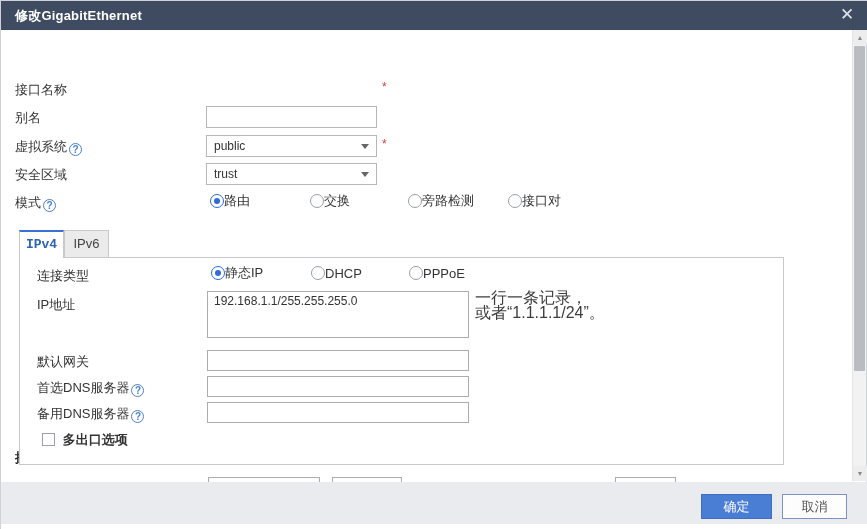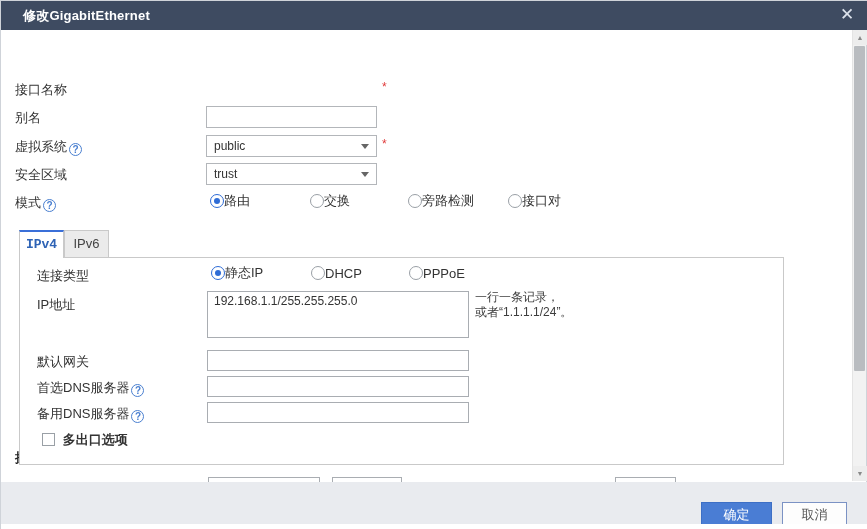--- a/index.html
+++ b/index.html
@@ -3,21 +3,21 @@
 <meta charset="utf-8">
 <style>
   * { margin:0; padding:0; box-sizing:border-box; }
   html,body { width:867px; height:529px; overflow:hidden; }
   body { font-family:"Liberation Sans","DejaVu Sans",sans-serif; font-size:13px; color:#333; background:#fff; }
 
   .dialog { position:relative; width:867px; height:529px; background:#fff; border:1px solid #cfd3d9; }
 
   
   .hdr { position:absolute; left:0; top:0; width:867px; height:29px; background:#3e4b61; display:flex; align-items:center; }
-  .hdr-title { color:#fff; font-weight:bold; font-size:13px; padding-left:14px; letter-spacing:.2px;margin-left:8px; }
+  .hdr-title { color:#fff; font-weight:bold; font-size:13px; padding-left:14px; letter-spacing:.2px; }
   .hdr-close { position:absolute; right:11px; top:4px; width:20px; height:20px; color:#dde3ec; font-size:17px; line-height:20px; text-align:center; cursor:pointer; }
 
   
   .sb { position:absolute; right:0; top:29px; width:14px; height:451px; background:#f2f2f2; border-left:1px solid #e4e4e4; }
   .sb-btn { position:absolute; left:0; width:14px; height:15px; background:#ededed; color:#8a8a8a; font-size:7px; text-align:center; line-height:15px; }
   .sb-up { top:0; }
   .sb-down { bottom:0; }
   .sb-thumb { position:absolute; left:1px; top:16px; width:11px; height:325px; background:#b9bcc0; border-radius:1px; }
 
   
@@ -41,29 +41,29 @@
 
   
   .tab { position:absolute; top:200px; height:28px; line-height:26px; text-align:center; font-size:13px; cursor:pointer; }
   .tab-active { left:18px; width:45px; background:#fff; border:1px solid #c9c9c9; border-bottom:none; border-top:2px solid #3a6fd8; color:#2e63b5; font-weight:bold; z-index:2;font-family:Liberation Mono, monospace; }
   .tab-inactive { left:63px; width:45px; background:#ebebeb; border:1px solid #c9c9c9; border-bottom:none; color:#444; }
 
   .panel { position:absolute; left:18px; top:227px; width:765px; height:208px; border:1px solid #c9c9c9; background:#fff; z-index:1; }
   .p-label { position:absolute; left:17px; font-size:13px; color:#333; white-space:nowrap; }
   .p-input { position:absolute; left:187px; width:262px; height:21px; border:1px solid #a9adb2; background:#fff; font-family:inherit; font-size:12px; color:#333; padding:0 6px; }
   .p-textarea { position:absolute; left:187px; top:33px; width:262px; height:47px; border:1px solid #a9adb2; background:#fff; font-family:inherit; font-size:12px; color:#333; padding:2px 6px; resize:none; overflow:hidden; }
-  .hint { position:absolute; left:455px; top:32px; font-size:12px; color:#3d3d3d; line-height:15px; white-space:nowrap; }
+  .hint { position:absolute; left:455px; top:32px; font-size:16px; color:#3d3d3d; line-height:15px; white-space:nowrap; }
 
   .section-heading { position:absolute; left:14px; top:419px; font-weight:bold; font-size:13px; color:#222; }
 
   .cutoff { position:absolute; top:447px; height:22px; border:1px solid #a9adb2; background:#fff; }
 
   
   .ftr { position:absolute; left:0; top:481px; width:867px; height:42px; background:#e9ebef; }
-  .btn { position:absolute; top:12px; height:25px; font-size:13px; text-align:center; line-height:23px; cursor:pointer;margin-top:8px; }
+  .btn { position:absolute; top:12px; height:25px; font-size:13px; text-align:center; line-height:23px; cursor:pointer; }
   .btn-ok { left:700px; width:71px; background:#4a7dd4; border:1px solid #3d6fc5; color:#fff; }
   .btn-cancel { left:781px; width:65px; background:#fdfdfd; border:1px solid #7b92c4; color:#555; }
   .bottom-strip { position:absolute; left:0; top:523px; width:867px; height:6px; background:#fff; }
 </style>
 </head>
 <body>
 
 <div class="dialog">
 
   <div class="hdr">

